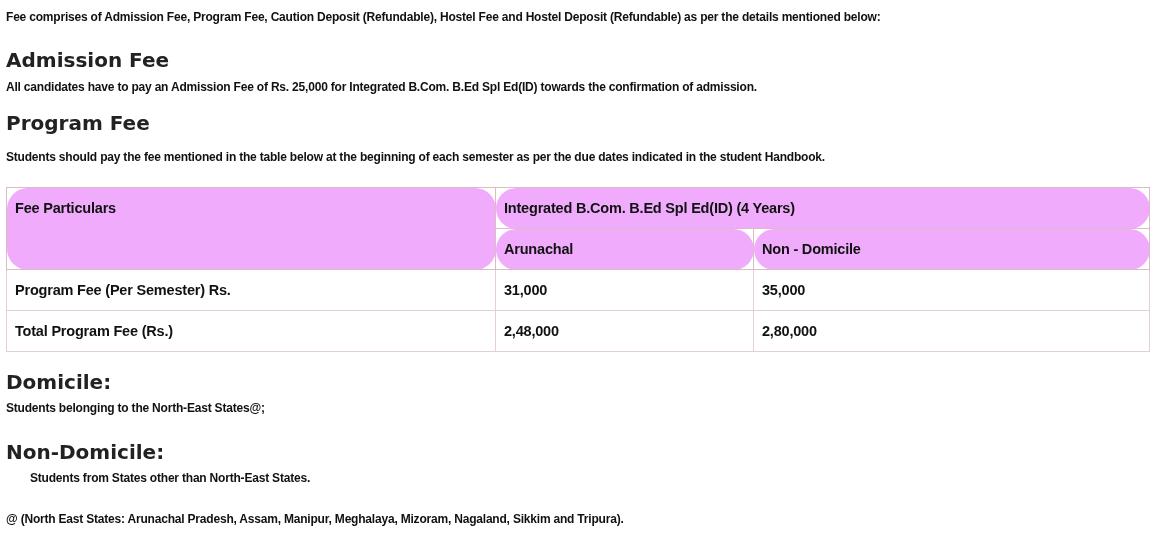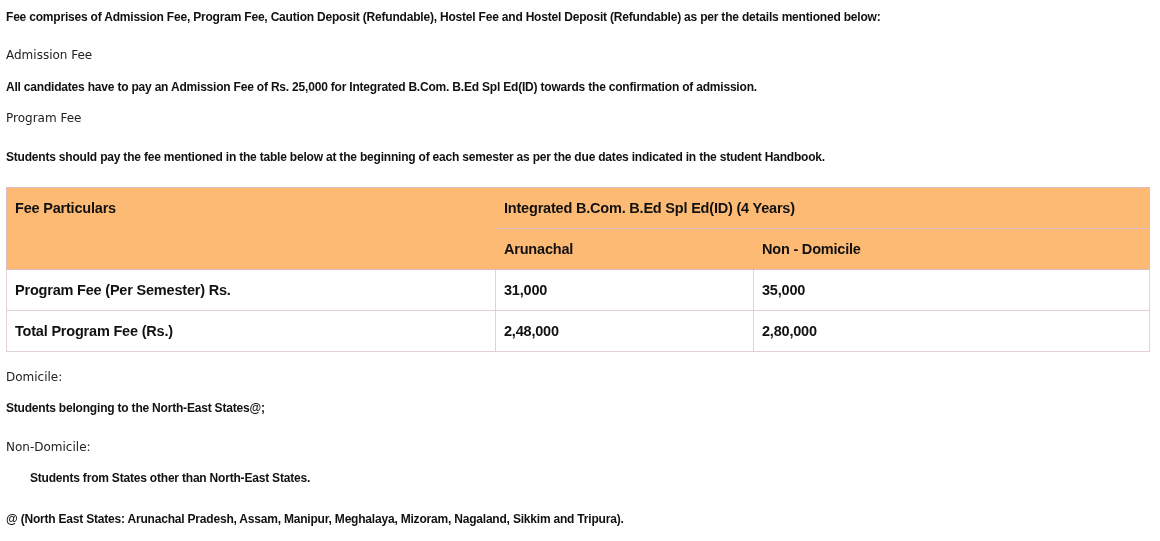--- a/index.html
+++ b/index.html
@@ -1,23 +1,23 @@
 <!DOCTYPE html>
 <html><head>
   <meta charset="utf-8">
   <style>
     * { box-sizing: border-box; margin: 0; padding: 0; }
     html, body { width: 1160px; height: 541px; background: #ffffff; overflow: hidden; }
     body { font-family: "Liberation Sans", sans-serif; color: #111111; position: relative; }
     .bold { font-weight: bold; font-size: 12px; letter-spacing: -0.2px; }
-    .heading { font-family: "DejaVu Sans", sans-serif; font-size: 12px; font-weight: normal; color: #222; }
+    .heading { font-family: "DejaVu Sans", sans-serif; font-size: 20px; font-weight: bold; color: #222; }
     .abs { position: absolute; left: 6px; white-space: nowrap; }
     table.fee { position: absolute; left: 6px; top: 187px; width: 1144px; border-collapse: collapse; font-size: 14.5px; font-weight: bold; letter-spacing: -0.2px; }
     table.fee td { border: 1px solid #e2d0d3; height: 41px; padding: 0 8px; vertical-align: middle; color: #111; }
-    table.fee tr.head td { background: #fdba74; border-color: #dcbcc0; }
+    table.fee tr.head td { background: #f0abfc; border-color: #dcbcc0; border-radius: 21px; }
     table.fee td.top { vertical-align: top; padding-top: 12px; }
     .col1 { width: 489px; }
     .col2 { width: 258px; }
   </style>
 </head>
 <body>
 
 <p class="abs bold" style="top:10px;">Fee comprises of Admission Fee, Program Fee, Caution Deposit (Refundable), Hostel Fee and Hostel Deposit (Refundable) as per the details mentioned below:</p>
 
 <h3 class="abs heading" style="top:48px;">Admission Fee</h3>

